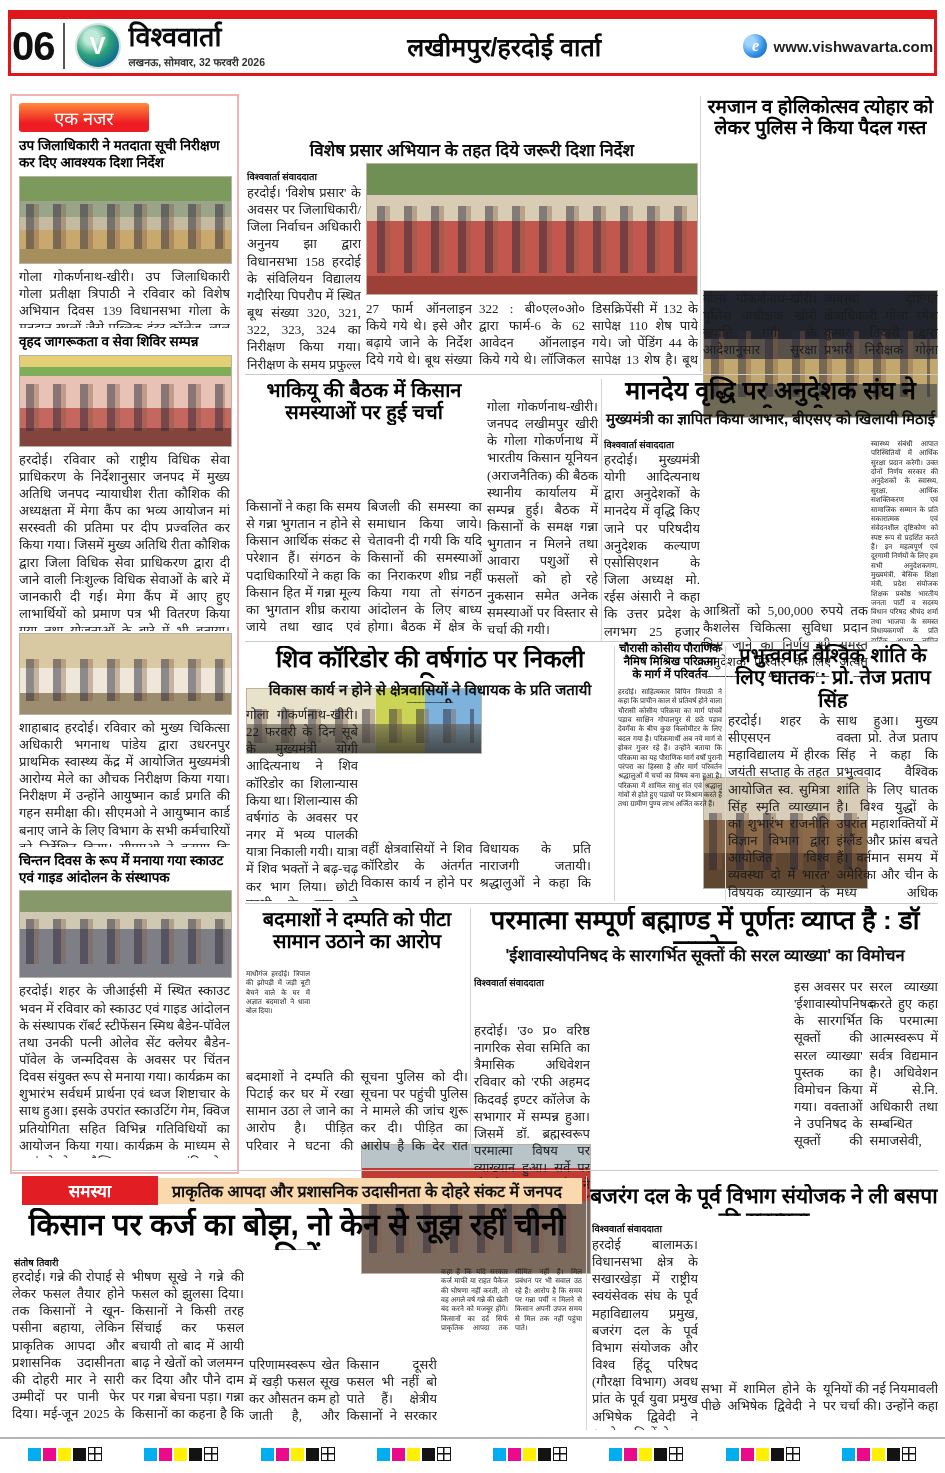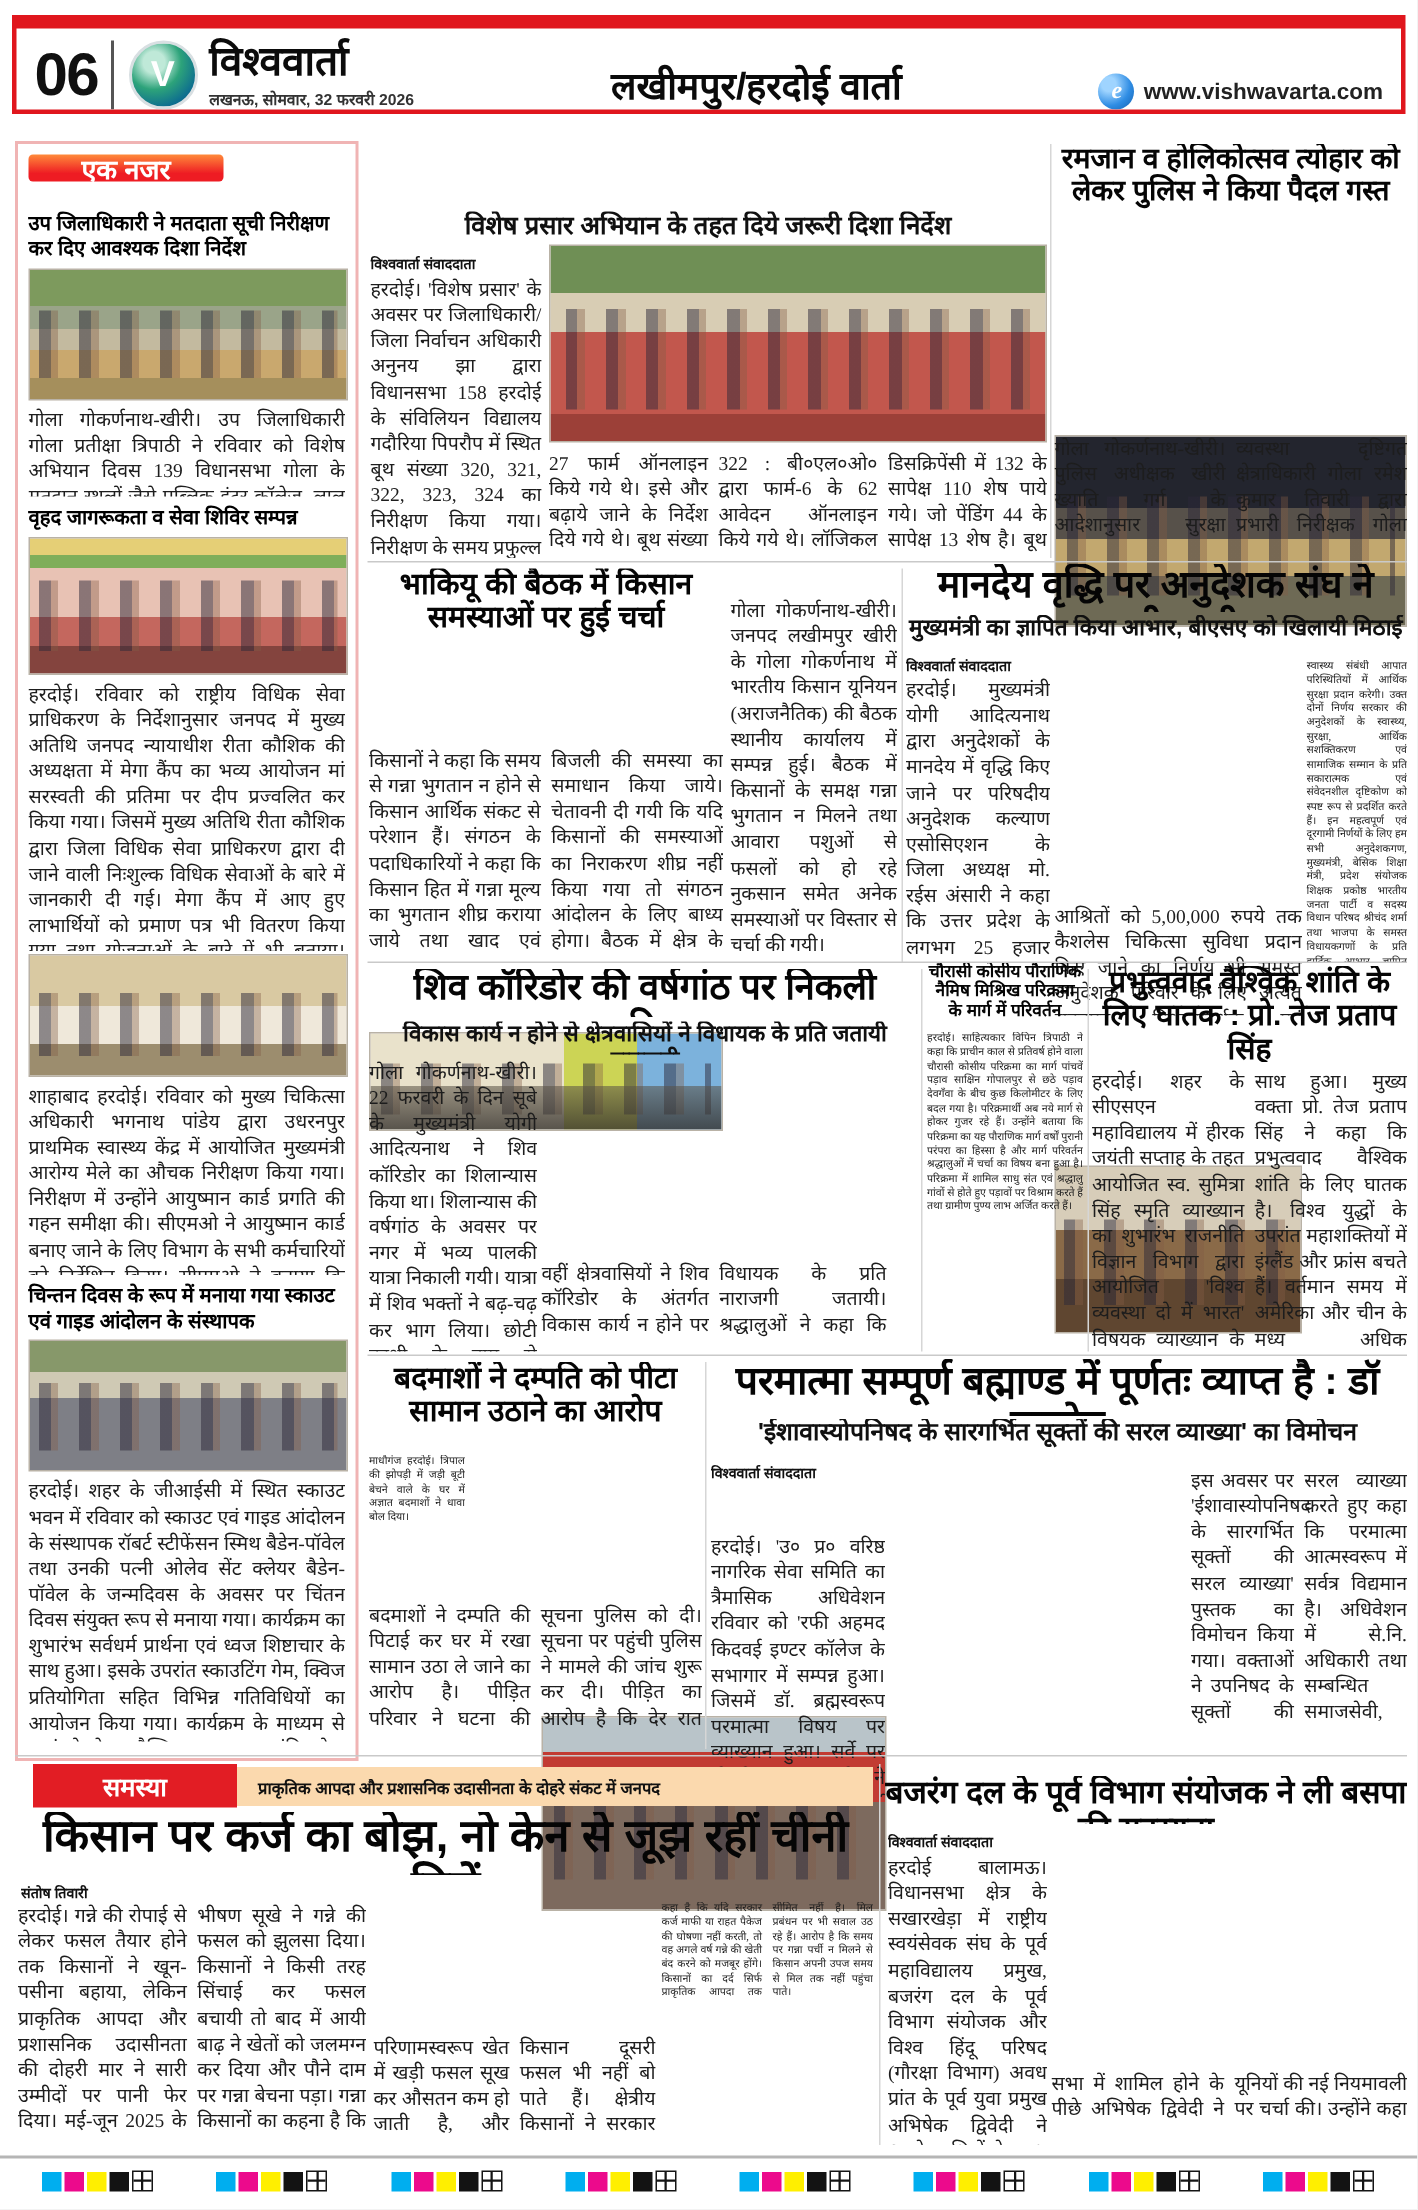--- a/index.html
+++ b/index.html
@@ -2,21 +2,21 @@
 <html><head>
 <meta charset="utf-8">
 <style>
   html,body{margin:0;padding:0;background:#e9e9e9;}
   .page{position:relative;width:945px;height:1473px;background:#fff;margin:0 auto;
         font-family:"Liberation Sans",sans-serif;overflow:hidden;}
   .abs{position:absolute;box-sizing:border-box;overflow:hidden;}
 
   
   .masthead{left:8px;top:10px;width:929px;height:66px;border:3px solid #e0161d;border-top-width:9px;
-            display:flex;align-items:flex-end;padding:0 12px;background:#fff;}
+            display:flex;align-items:center;padding:0 1px;background:#fff;}
   .pageno{font-size:40px;font-weight:bold;color:#101010;letter-spacing:-1px;}
   .vline{width:2px;height:46px;background:#555;margin:0 10px 0 8px;}
   .logo{width:42px;height:42px;border-radius:50%;
         background:radial-gradient(circle at 35% 30%,#bfe9d8 0 18%,#2da37a 45%,#0e6f8f 75%,#0a4f6e 100%);
         display:flex;align-items:center;justify-content:center;color:#fff;font-size:24px;font-weight:bold;
         border:2px solid #d8dfe2;flex:0 0 auto;}
   .brand{margin-left:8px;}
   .brand-name{font-size:27px;font-weight:bold;color:#0b0b0b;line-height:1;}
   .brand-date{font-size:10.5px;font-weight:bold;color:#333;margin-top:4px;}
   .mast-title{flex:1;text-align:center;font-size:25px;font-weight:bold;color:#0a0a0a;}
@@ -32,23 +32,23 @@
   .bt.small{font-size:7.1px;}
   .cols2{column-count:2;column-gap:7px;}
   .cols3{column-count:3;column-gap:7px;}
   .byline{font-weight:bold;font-size:9.5px;color:#111;border-bottom:1px solid #888;
           display:inline-block;padding:0 2px 1px 0;}
   .hl{font-weight:bold;color:#050505;text-align:center;line-height:1.12;}
   .subhl{font-weight:bold;color:#101010;text-align:center;line-height:1.15;}
 
   
   .leftbox{left:10px;top:94px;width:229px;height:1080px;border:2px solid #f0b4b4;padding:5px 7px;}
-  .najar-badge{width:130px;height:18px;margin:2px 0 20px 0;border-radius:3px;
+  .najar-badge{width:130px;height:29px;margin:2px 0 6px 0;border-radius:3px;
                background:linear-gradient(180deg,#ff8a3a 0%,#ee1c23 70%);
-               color:#fff;font-size:18px;font-weight:bold;display:flex;align-items:center;justify-content:center;}
+               color:#fff;font-size:18px;font-weight:normal;display:flex;align-items:center;justify-content:center;}
   .lh{font-size:13.5px;font-weight:bold;line-height:1.25;color:#000;margin:6px 0 4px 0;}
   .lphoto{position:relative;width:100%;margin:2px 0 4px 0;}
   .lbody{height:auto;overflow:hidden;}
 
   
   .photo{position:relative;border:1px solid #b9b2a6;}
   .photo.fig::before{content:"";position:absolute;left:3%;right:3%;top:32%;height:52%;
      background:repeating-linear-gradient(90deg,rgba(44,40,56,.5) 0 8px,rgba(130,92,70,.38) 8px 13px,
                 rgba(255,255,255,0) 13px 27px);filter:blur(.4px);}
   .ph-a1{background:linear-gradient(180deg,#7d9a5d 0 28%,#9aa489 28% 46%,#c3ba9f 46% 62%,#c9a86e 62% 84%,#a58f5c 84% 100%);}
@@ -72,21 +72,21 @@
   .strip{left:28px;top:1446px;width:888px;height:16px;display:flex;justify-content:space-between;overflow:visible;}
   .grp{display:flex;gap:2px;align-items:center;}
   .sq{width:13px;height:13px;}
   .sq.c{background:#00aeef}.sq.m{background:#ec0a8c}.sq.y{background:#ffef00}.sq.k{background:#131313}
   .reg{width:12px;height:12px;border:1.5px solid #151515;
        background:linear-gradient(#151515,#151515) center/1.5px 100% no-repeat,
                   linear-gradient(#151515,#151515) center/100% 1.5px no-repeat;}
 
   .kicker-badge{background:#e21d24;color:#fff;font-weight:bold;font-size:17px;
                 display:flex;align-items:center;justify-content:center;}
-  .kicker-bar{background:#fbd9ae;color:#111;font-weight:bold;font-size:11px;
+  .kicker-bar{background:#fbd9ae;color:#111;font-weight:bold;font-size:16px;
               display:flex;align-items:center;padding-left:14px;}
 </style>
 </head>
 <body>
 
 <div class="page">
 
   <div class="abs masthead">
     <div class="pageno">06</div>
     <div class="vline"></div>

